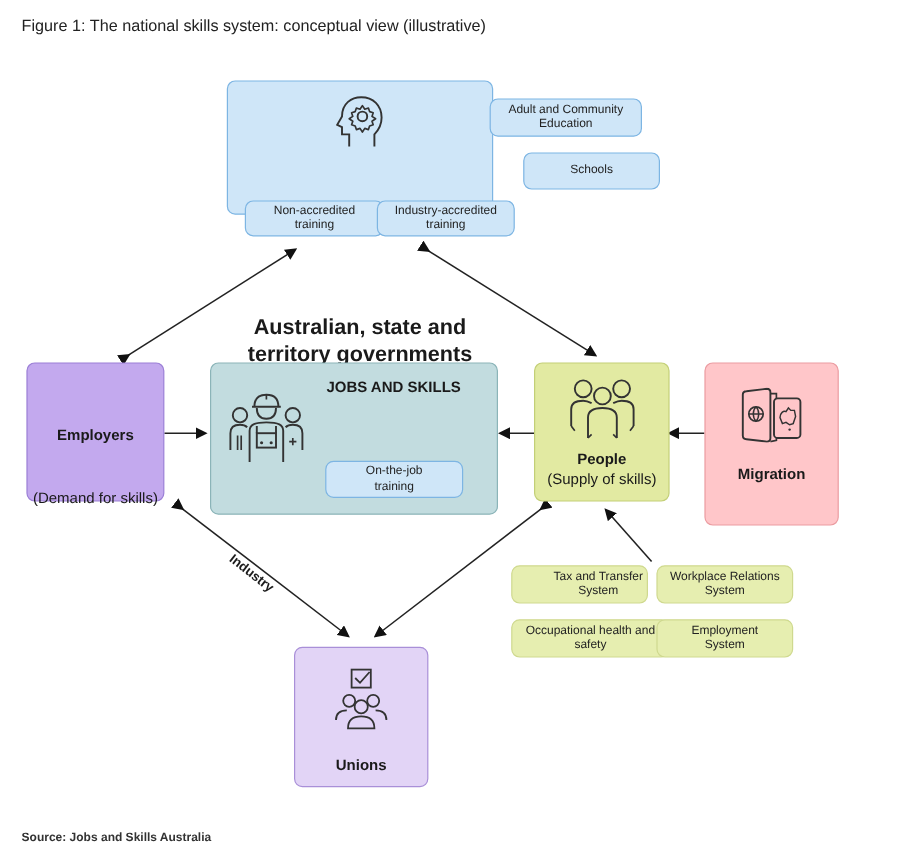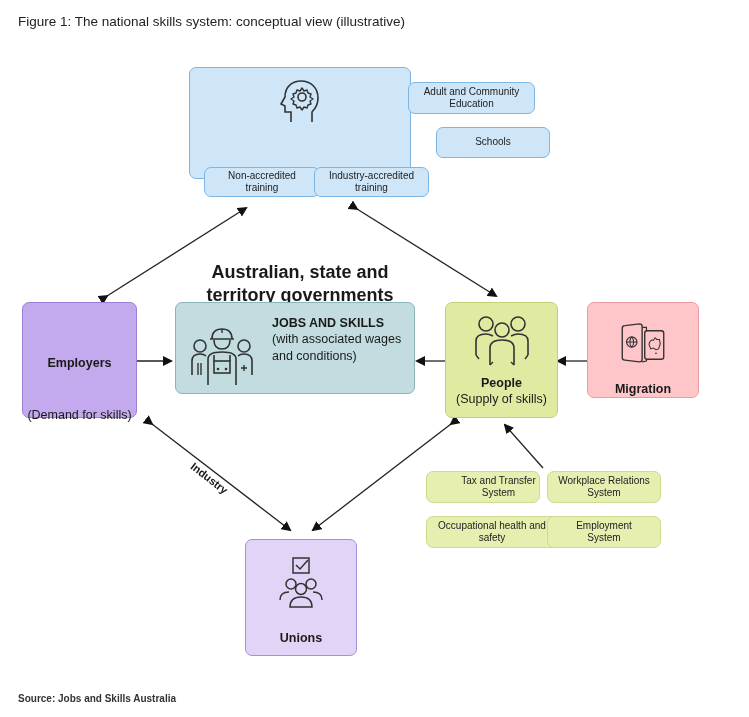--- a/index.html
+++ b/index.html
@@ -83,58 +83,60 @@
     <path d="M59 46 V37 C59 35 57 34 54 34 C51 34 50 36 50 38 V43 H44" fill="none" stroke="#333" stroke-width="1.5"></path>
     <path d="M14 38 H48" stroke="#333" stroke-width="1.5"></path>
     <circle cx="31" cy="42" r="4" fill="none" stroke="#333" stroke-width="1.5"></circle>
     <path d="M23 55 V51 C23 49 26 47 31 47 C36 47 39 49 39 51 V55" fill="none" stroke="#333" stroke-width="1.5"></path>
     <path d="M16 43 V50 H20 M46 43 V50 H42" fill="none" stroke="#333" stroke-width="1.5"></path>
   </svg>
   <div class="bold label" style="margin-top:8px;">Employers</div>
   <div class="label">(Demand for skills)</div>
 </div>
 
-<div class="abs teal" style="left:175px; top:302px; width:240px; height:92px; border-radius:7px;">
+<div class="abs teal" style="left:175px; top:302px; width:240px; height:127px; border-radius:7px;">
   <svg class="icon abs" style="left:14px; top:20px;" width="64" height="64" viewBox="0 0 64 64">
     <path d="M22 16 C22 9 26 6 32 6 C38 6 42 9 42 16 Z M20 16 H44" fill="none" stroke="#333" stroke-width="1.6"></path>
     <path d="M32 6 V10" stroke="#333" stroke-width="1.4"></path>
     <path d="M24 17 C24 23 27 26 32 26 C37 26 40 23 40 17" fill="none" stroke="#333" stroke-width="1.6"></path>
     <circle cx="10" cy="23" r="6" fill="none" stroke="#333" stroke-width="1.6"></circle>
     <circle cx="54" cy="23" r="6" fill="none" stroke="#333" stroke-width="1.6"></circle>
     <path d="M2 52 V38 C2 33 5 31 10 31 C13 31 15 32 16 33" fill="none" stroke="#333" stroke-width="1.6"></path>
     <path d="M62 52 V38 C62 33 59 31 54 31 C51 31 49 32 48 33" fill="none" stroke="#333" stroke-width="1.6"></path>
     <path d="M18 62 V36 C18 31 22 29 32 29 C42 29 46 31 46 36 V62" fill="none" stroke="#333" stroke-width="1.6"></path>
     <rect x="24" y="38" width="16" height="12" fill="none" stroke="#333" stroke-width="1.6"></rect>
     <circle cx="28" cy="46" r="1.3" fill="#333"></circle>
       <circle cx="36" cy="46" r="1.3" fill="#333"></circle>
     <path d="M24 38 V32 M40 38 V32" stroke="#333" stroke-width="1.6"></path>
     <path d="M8 40 V52 M11 40 V52" stroke="#333" stroke-width="1.4"></path>
     <path d="M54 42 V48 M51 45 H57" stroke="#333" stroke-width="1.4"></path>
   </svg>
   <div class="abs" style="left:96px; top:12px; width:142px; font-size:12.5px; line-height:1.3;">
     <div class="bold">JOBS AND SKILLS</div>
-    <div style="max-width:140px;">(with associated wages and conditions)</div>
+  </div>
+  <div class="abs box blue small" style="left:95px; top:81px; width:115px; height:31px;">
+    <span style="max-width:70px;">On-the-job training</span>
   </div>
 </div>
 
 <div class="abs box yellow" style="left:445px; top:302px; width:113px; height:116px; justify-content:flex-start; padding-top:12px;">
   <svg class="icon" width="60" height="52" viewBox="0 0 60 52">
     <circle cx="14" cy="9" r="7" fill="none" stroke="#333" stroke-width="1.6"></circle>
     <circle cx="46" cy="9" r="7" fill="none" stroke="#333" stroke-width="1.6"></circle>
     <circle cx="30" cy="15" r="7" fill="none" stroke="#333" stroke-width="1.6"></circle>
     <path d="M4 40 V26 C4 21 8 19 14 19 C17 19 19 20 21 21" fill="none" stroke="#333" stroke-width="1.6"></path>
     <path d="M56 40 V26 C56 21 52 19 46 19 C43 19 41 20 39 21" fill="none" stroke="#333" stroke-width="1.6"></path>
     <path d="M18 50 V33 C18 27 23 25 30 25 C37 25 42 27 42 33 V50" fill="none" stroke="#333" stroke-width="1.6"></path>
     <path d="M4 40 L7 44 M56 40 L53 44 M18 50 L21 47 M42 50 L39 47" stroke="#333" stroke-width="1.4"></path>
   </svg>
   <div class="bold label" style="margin-top:8px;">People</div>
   <div class="label">(Supply of skills)</div>
 </div>
 
-<div class="abs box pink" style="left:587px; top:302px; width:112px; height:96px; justify-content:flex-start; padding-top:20px;">
+<div class="abs box pink" style="left:587px; top:302px; width:112px; height:136px; justify-content:flex-start; padding-top:20px;">
   <svg class="icon" width="56" height="46" viewBox="0 0 56 46">
     <path d="M4 6 C4 4 5 3 7 3 L24 1 C26 1 27 2 27 4 V42 C27 44 26 45 24 45 L7 43 C5 43 4 42 4 40 Z" fill="none" stroke="#333" stroke-width="1.6"></path>
     <path d="M27 5 H32 V44 L27 45" fill="none" stroke="#333" stroke-width="1.4"></path>
     <circle cx="15" cy="22" r="6" fill="none" stroke="#333" stroke-width="1.4"></circle>
     <path d="M9 22 H21 M15 16 C12 19 12 25 15 28 C18 25 18 19 15 16" fill="none" stroke="#333" stroke-width="1.2"></path>
     <rect x="30" y="9" width="22" height="33" rx="3" fill="#ffc6c9" stroke="#333" stroke-width="1.6"></rect>
     <path d="M35 25 C35 21 38 19 40 20 L42 17 L44 19 L47 19 L48 24 L46 30 L43 31 L40 29 L37 30 Z" fill="none" stroke="#333" stroke-width="1.2"></path>
     <circle cx="43" cy="35" r="1" fill="#333"></circle>
   </svg>
   <div class="bold label" style="margin-top:18px;">Migration</div>

